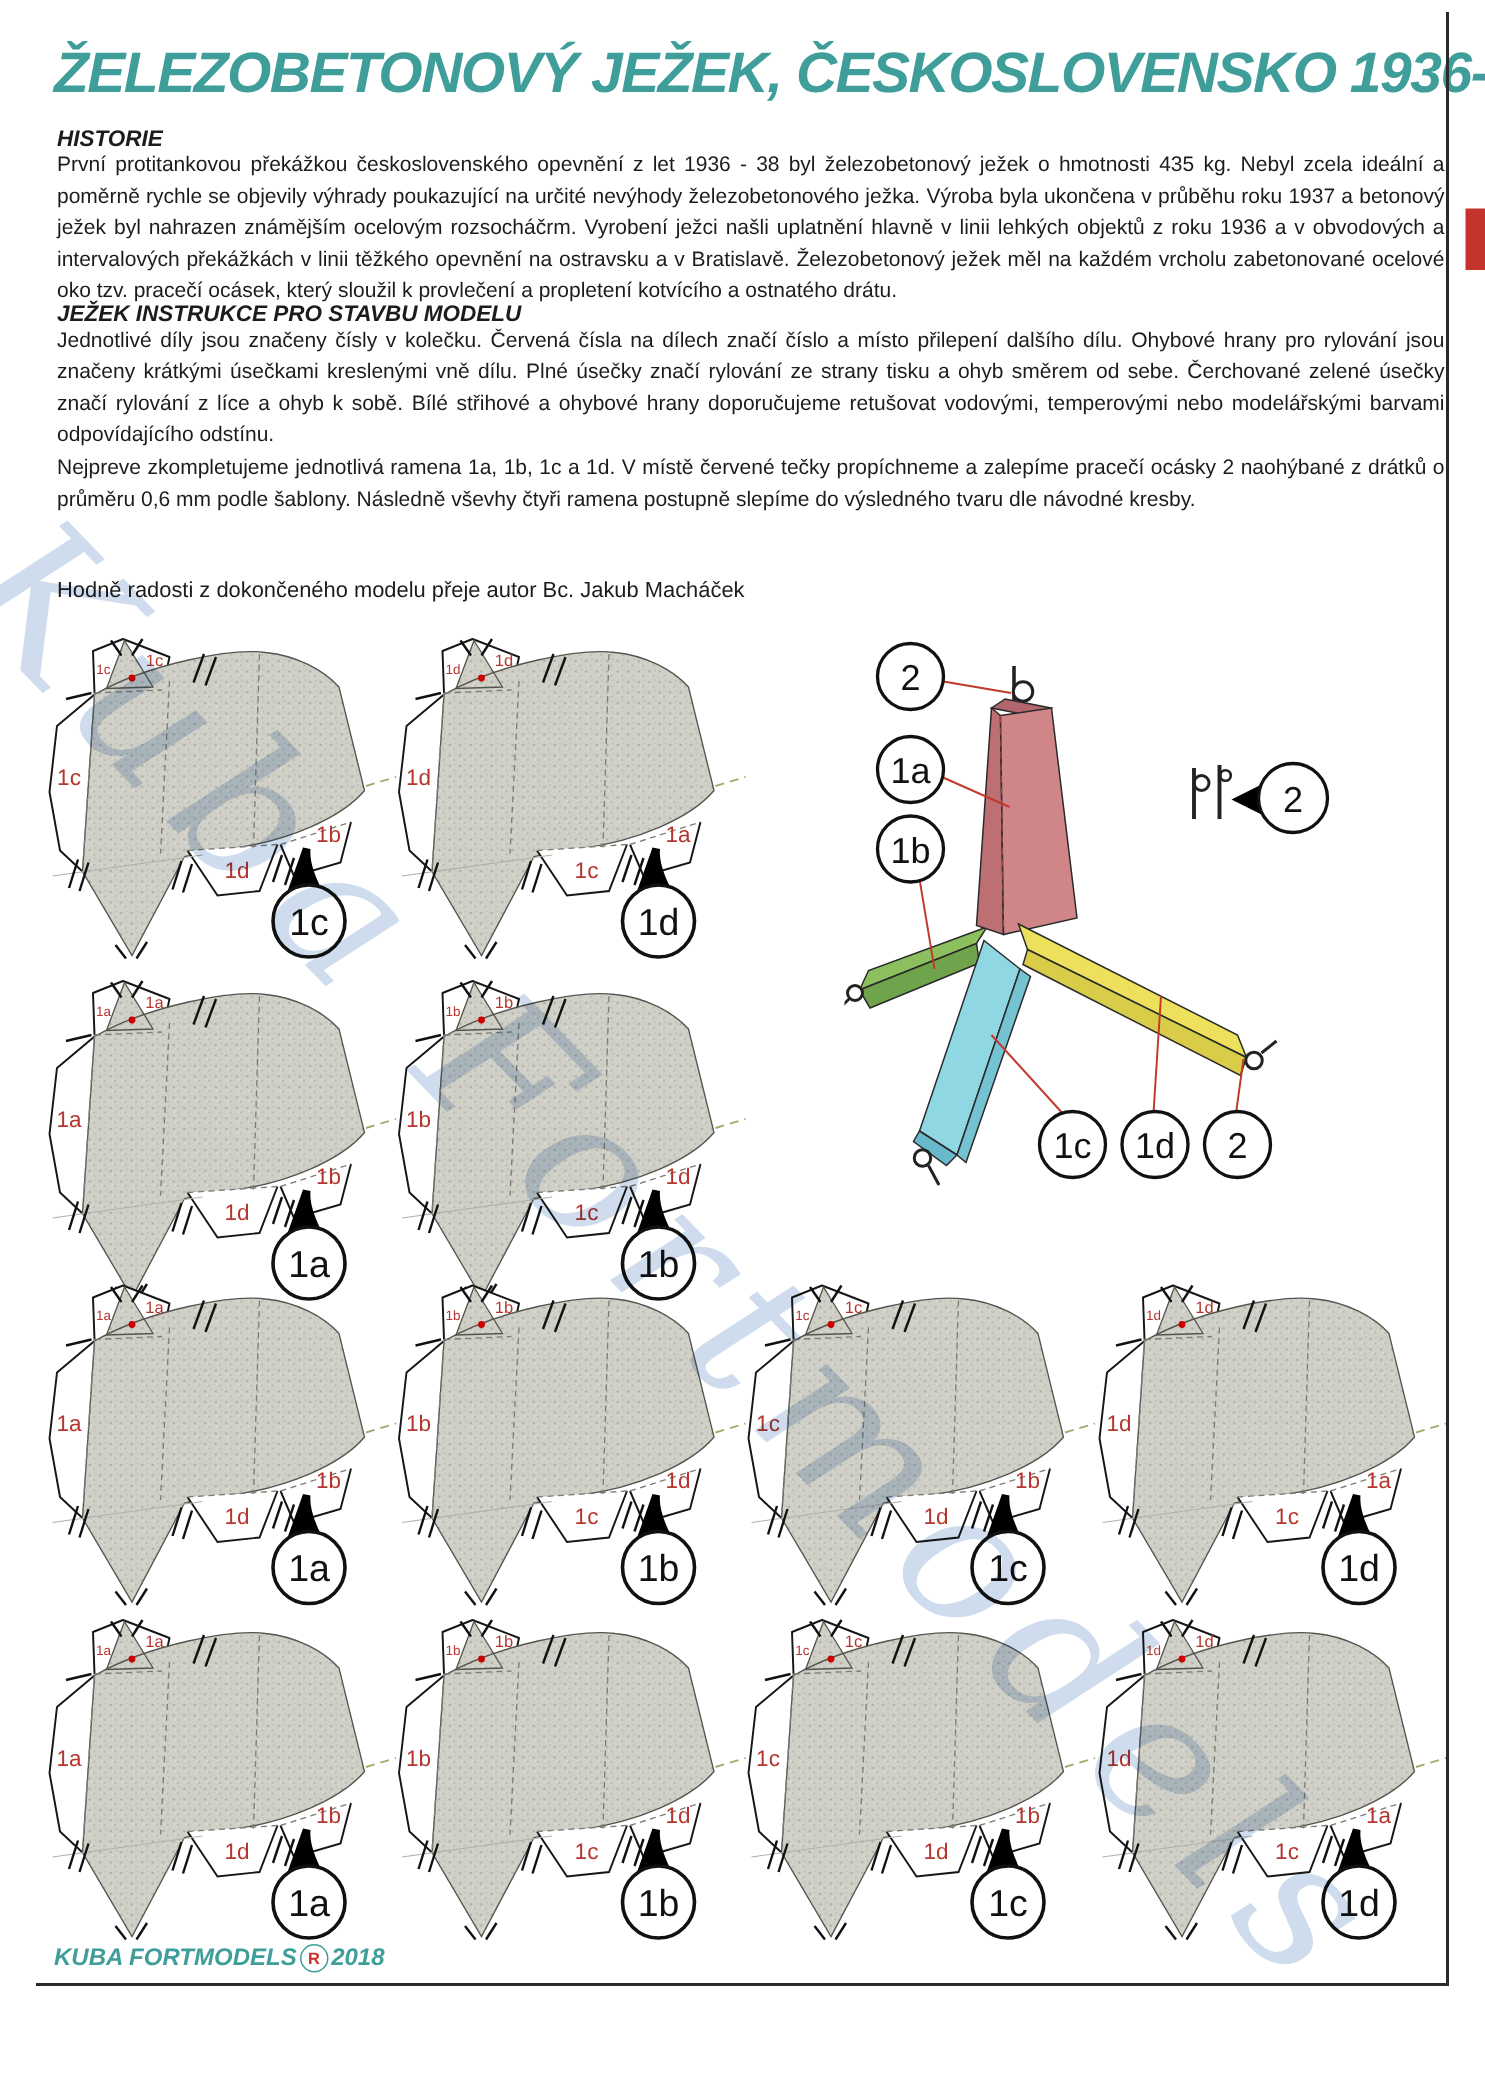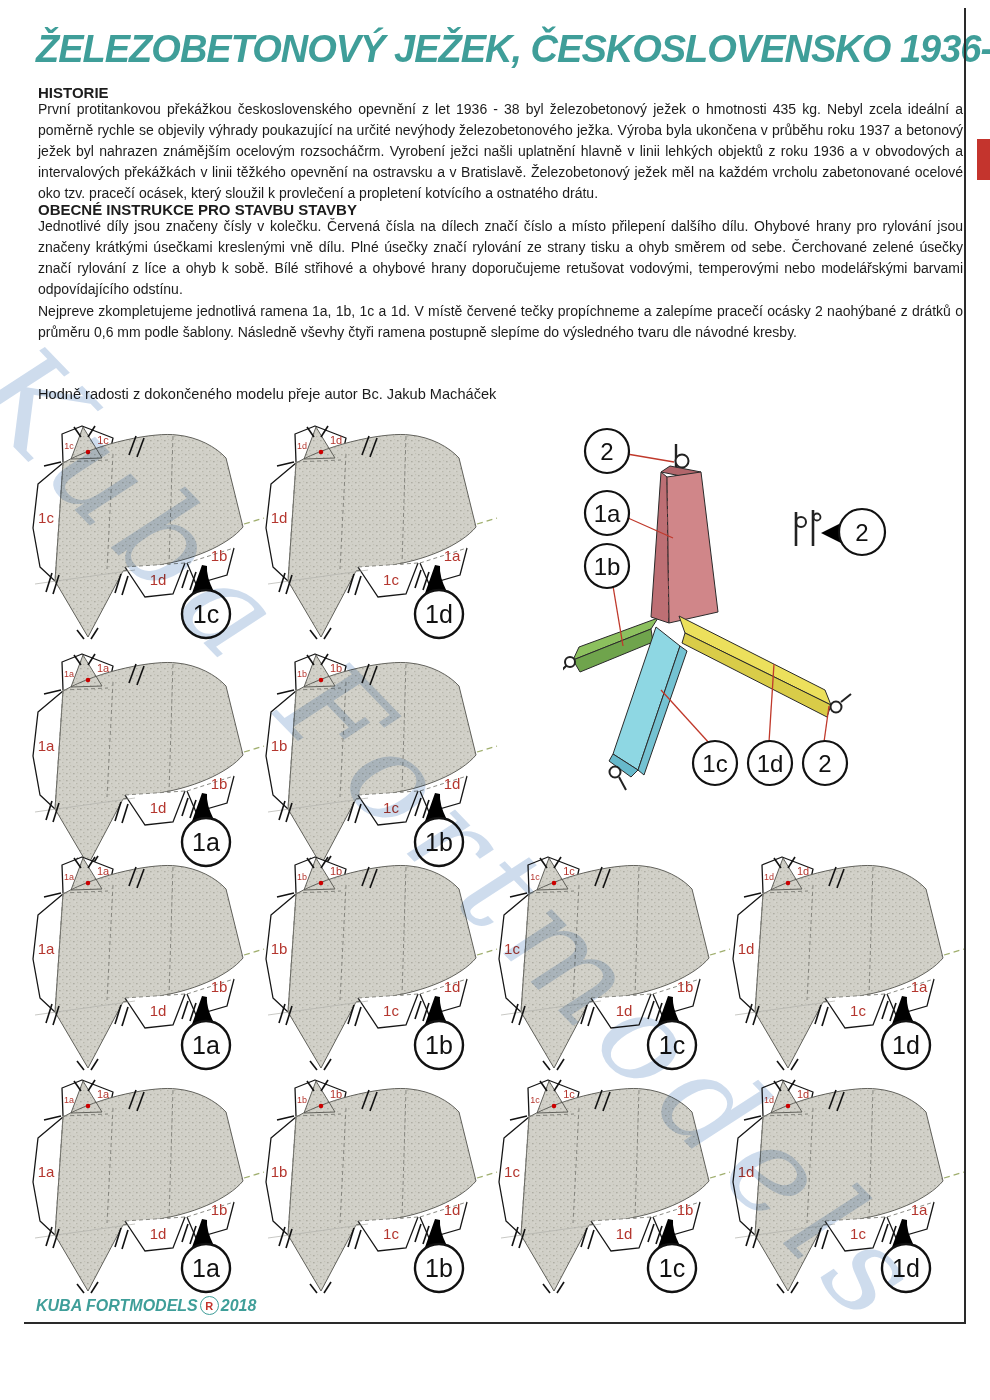--- a/index.html
+++ b/index.html
@@ -1,21 +1,21 @@
 <!DOCTYPE html>
 <html><head>
 <meta charset="utf-8">
 <style>
   html,body{margin:0;padding:0;background:#888;}
   #page{position:relative;width:990px;height:1400px;background:#ffffff;overflow:hidden;
         font-family:"Liberation Sans",sans-serif;color:#1c1c1c;}
   .abs{position:absolute;}
   #title{left:36px;top:28px;width:930px;font-size:38px;font-weight:bold;font-style:italic;
          letter-spacing:-1px;color:#3f9e99;white-space:nowrap;z-index:10;}
-  .hdg{left:38px;width:925px;font-size:15px;font-weight:bold;z-index:10;}
+  .hdg{left:38px;width:925px;font-size:15px;font-weight:bold;z-index:10;font-style:italic;}
   .para{left:38px;width:925px;font-size:14px;line-height:21px;text-align:justify;z-index:10;}
   #author{left:38px;top:386px;font-size:14.6px;z-index:10;}
   #watermark{left:52px;top:318px;font-size:126px;font-style:italic;
              font-family:"DejaVu Serif",serif;letter-spacing:14px;color:#9db9dc;opacity:.5;
              transform:rotate(46deg);transform-origin:0 0;white-space:nowrap;z-index:30;
              mix-blend-mode:multiply;pointer-events:none;}
   #border-right{left:964px;top:8px;width:2px;height:1316px;background:#2a2a2a;z-index:40;}
   #border-bottom{left:24px;top:1322px;width:942px;height:2px;background:#2a2a2a;z-index:40;}
   #edge-mark{left:977px;top:139px;width:13px;height:41px;background:#c4342d;z-index:40;}
   #footer-left{left:36px;top:1296px;font-size:16px;font-weight:bold;font-style:italic;
@@ -42,21 +42,21 @@
         <rect x="2.5" y="4.5" width="1" height="1" fill="#e4e3da"></rect>
       </pattern>
     </defs>
   </svg>
 
   <div class="abs" id="title">ŽELEZOBETONOVÝ JEŽEK, ČESKOSLOVENSKO 1936-38, 1/35</div>
 
   <div class="abs hdg" style="top:84px">HISTORIE</div>
   <div class="abs para" style="top:99px">První protitankovou překážkou československého opevnění z let 1936 - 38 byl železobetonový ježek o hmotnosti 435 kg. Nebyl zcela ideální a poměrně rychle se objevily výhrady poukazující na určité nevýhody železobetonového ježka. Výroba byla ukončena v průběhu roku 1937 a betonový ježek byl nahrazen známějším ocelovým rozsocháčrm. Vyrobení ježci našli uplatnění hlavně v linii lehkých objektů z roku 1936 a v obvodových a intervalových překážkách v linii těžkého opevnění na ostravsku a v Bratislavě. Železobetonový ježek měl na každém vrcholu zabetonované ocelové oko tzv. pracečí ocásek, který sloužil k provlečení a propletení kotvícího a ostnatého drátu.</div>
 
-  <div class="abs hdg" style="top:201px">OBECNÉ INSTRUKCE PRO STAVBU STAVBY</div>
+  <div class="abs hdg" style="top:201px">JEŽEK INSTRUKCE PRO STAVBU MODELU</div>
   <div class="abs para" style="top:216px">Jednotlivé díly jsou značeny čísly v kolečku. Červená čísla na dílech značí číslo a místo přilepení dalšího dílu. Ohybové hrany pro rylování jsou značeny krátkými úsečkami kreslenými vně dílu. Plné úsečky značí rylování ze strany tisku a ohyb směrem od sebe. Čerchované zelené úsečky značí rylování z líce a ohyb k sobě. Bílé střihové a ohybové hrany doporučujeme retušovat vodovými, temperovými nebo modelářskými barvami odpovídajícího odstínu.</div>
 
   <div class="abs para" style="top:301px">Nejpreve zkompletujeme jednotlivá ramena 1a, 1b, 1c a 1d. V místě červené tečky propíchneme a zalepíme pracečí ocásky 2 naohýbané z drátků o průměru 0,6 mm podle šablony. Následně vševhy čtyři ramena postupně slepíme do výsledného tvaru dle návodné kresby.</div>
 
   <div class="abs" id="author">Hodně radosti z dokončeného modelu přeje autor Bc. Jakub Macháček</div>
 
   <div class="abs" id="watermark">Kuba Fortmodels</div>
 
   <svg class="abs" style="left:563px;top:420px;z-index:8" width="402" height="388" viewBox="0 0 402 388">
 

